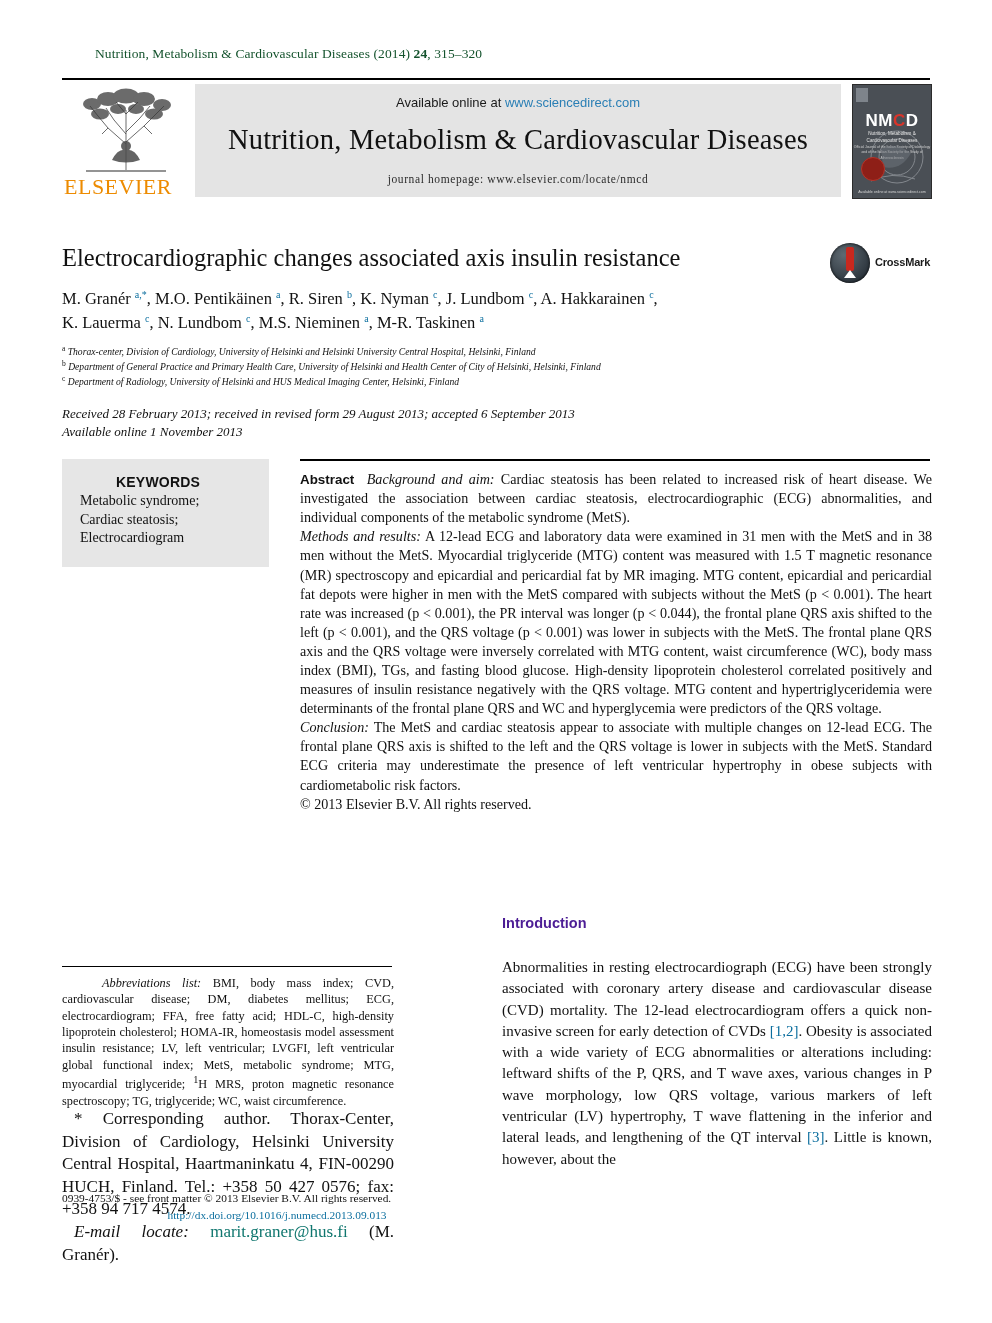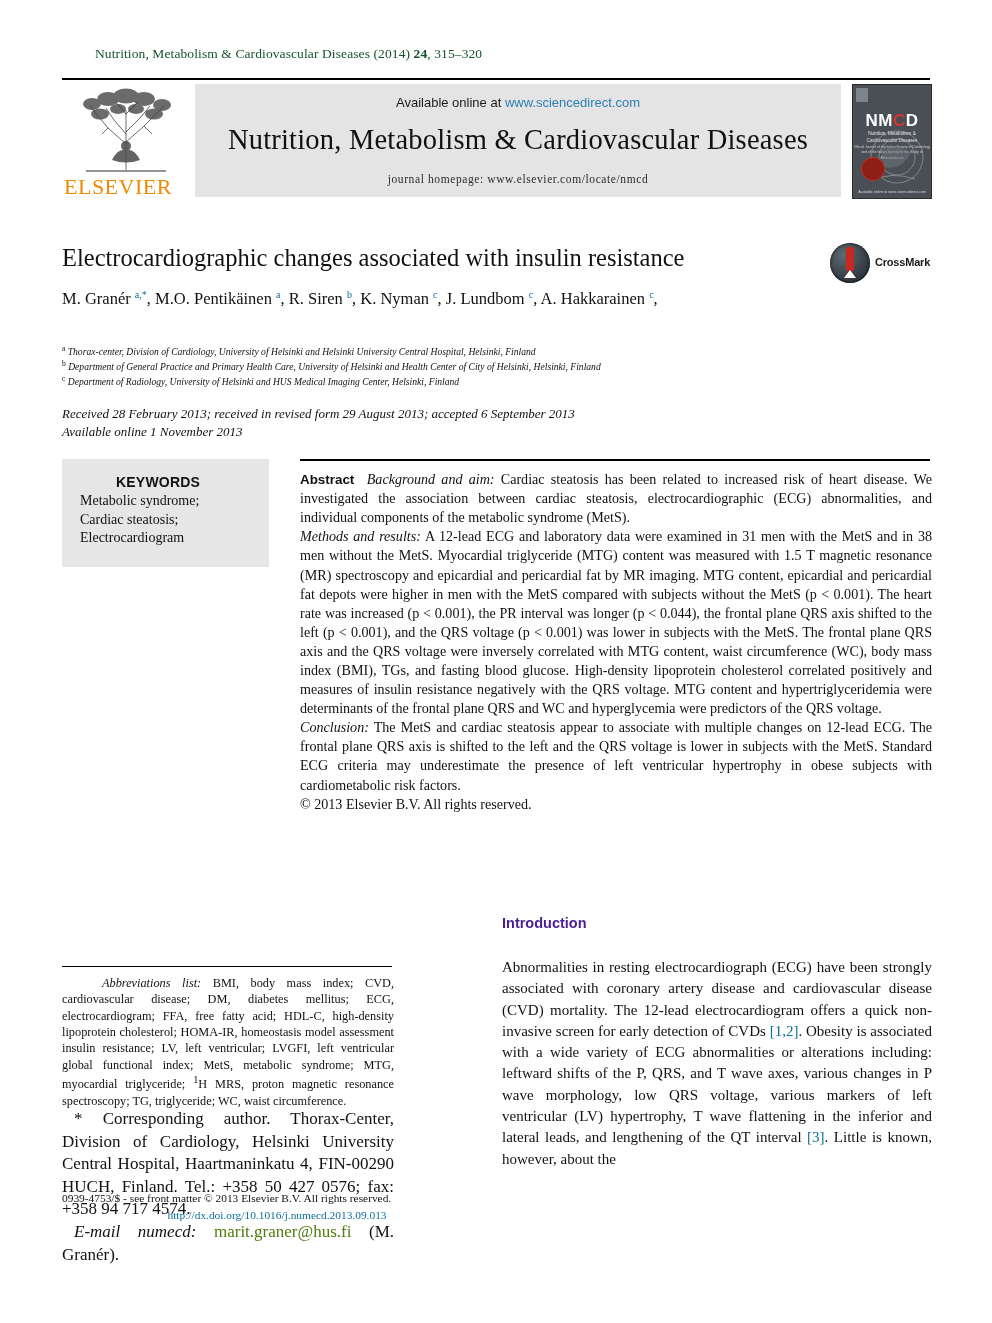--- a/index.html
+++ b/index.html
@@ -265,21 +265,21 @@
     left: 62px;
     top: 1108px;
     width: 332px;
     font-size: 17px;
     line-height: 1.33;
     text-align: justify;
     color: #111;
   }
   .corr .indent { text-indent: 12px; display: block; }
   .corr i { font-style: italic; }
-  .mail-link { color: #4d7c0f; margin-top: 9px; }
+  .mail-link { color: #0f766e; margin-top: 9px; }
 
   .footer {
     position: absolute;
     left: 62px;
     top: 1190px;
     width: 430px;
     font-size: 11.4px;
     line-height: 1.45;
     color: #111;
   }
@@ -428,32 +428,33 @@
           <circle cx="44" cy="72" r="18"></circle>
           <path d="M28 64 q14 -8 30 4 q-10 18 -28 14 z" fill="#767c84" stroke="none"></path>
           <path d="M18 96 q20 -10 44 -2"></path>
         </g>
       </svg>
       <div class="nmcd-seal"></div>
       <div class="nmcd-foot">Available online at www.sciencedirect.com</div>
     </div>
   </div>
 
-  <div class="title">Electrocardiographic changes associated with insulin resistance</div>
+  <div class="title">Electrocardiographic changes associated axis insulin resistance</div>
 
   <div class="crossmark">
     <div class="cm-disc">
       <div class="cm-bar"></div>
       <div class="cm-tri"></div>
     </div>
     <div class="cm-label">CrossMark</div>
   </div>
 
   <div class="authors">
     <div>M. Granér <sup>a,*</sup>, M.O. Pentikäinen <sup>a</sup>, R. Siren <sup>b</sup>, K. Nyman <sup>c</sup>, J. Lundbom <sup>c</sup>, A. Hakkarainen <sup>c</sup>,</div>
+    <div>K. Lauerma <sup>c</sup>, N. Lundbom <sup>c</sup>, M.S. Nieminen <sup>a</sup>, M-R. Taskinen <sup>a</sup></div>
   </div>
 
   <div class="affils">
     <div><sup>a</sup> Thorax-center, Division of Cardiology, University of Helsinki and Helsinki University Central Hospital, Helsinki, Finland</div>
     <div><sup>b</sup> Department of General Practice and Primary Health Care, University of Helsinki and Health Center of City of Helsinki, Helsinki, Finland</div>
     <div><sup>c</sup> Department of Radiology, University of Helsinki and HUS Medical Imaging Center, Helsinki, Finland</div>
   </div>
 
   <div class="dates">
     <div>Received 28 February 2013; received in revised form 29 August 2013; accepted 6 September 2013</div>
@@ -484,21 +485,21 @@
   </div>
 
   <div class="col-rule"></div>
   <div class="abbrev">
     <i>Abbreviations list:</i><span> BMI, body mass index; CVD, cardiovascular disease; DM, diabetes mellitus; ECG, electrocardiogram; FFA, free fatty acid; HDL-C, high-density lipoprotein cholesterol; HOMA-IR, homeostasis model assessment insulin resistance; LV, left ventricular; LVGFI, left ventricular global functional index; MetS, metabolic syndrome; MTG, myocardial triglyceride; <sup>1</sup>H MRS, proton magnetic resonance spectroscopy; TG, triglyceride; WC, waist circumference.</span>
   </div>
 
   <div class="corr">
     <span class="indent">* Corresponding author. Thorax-Center, Division of Cardiology, Helsinki University Central Hospital, Haartmaninkatu 4, FIN-00290 HUCH, Finland. Tel.: +358 50 427 0576; fax: +358 94 717 4574.</span>
     <span class="indent">
-      <i>E-mail numecd:</i>
+      <i>E-mail locate:</i>
       <span class="mail-link">marit.graner@hus.fi</span><span> (M. Granér).</span>
     </span>
   </div>
 
   <div class="footer">
     <div>0939-4753/$ - see front matter © 2013 Elsevier B.V. All rights reserved.</div>
     <div class="doi">http://dx.doi.org/10.1016/j.numecd.2013.09.013</div>
   </div>
 
   <div class="intro-h">Introduction</div>

